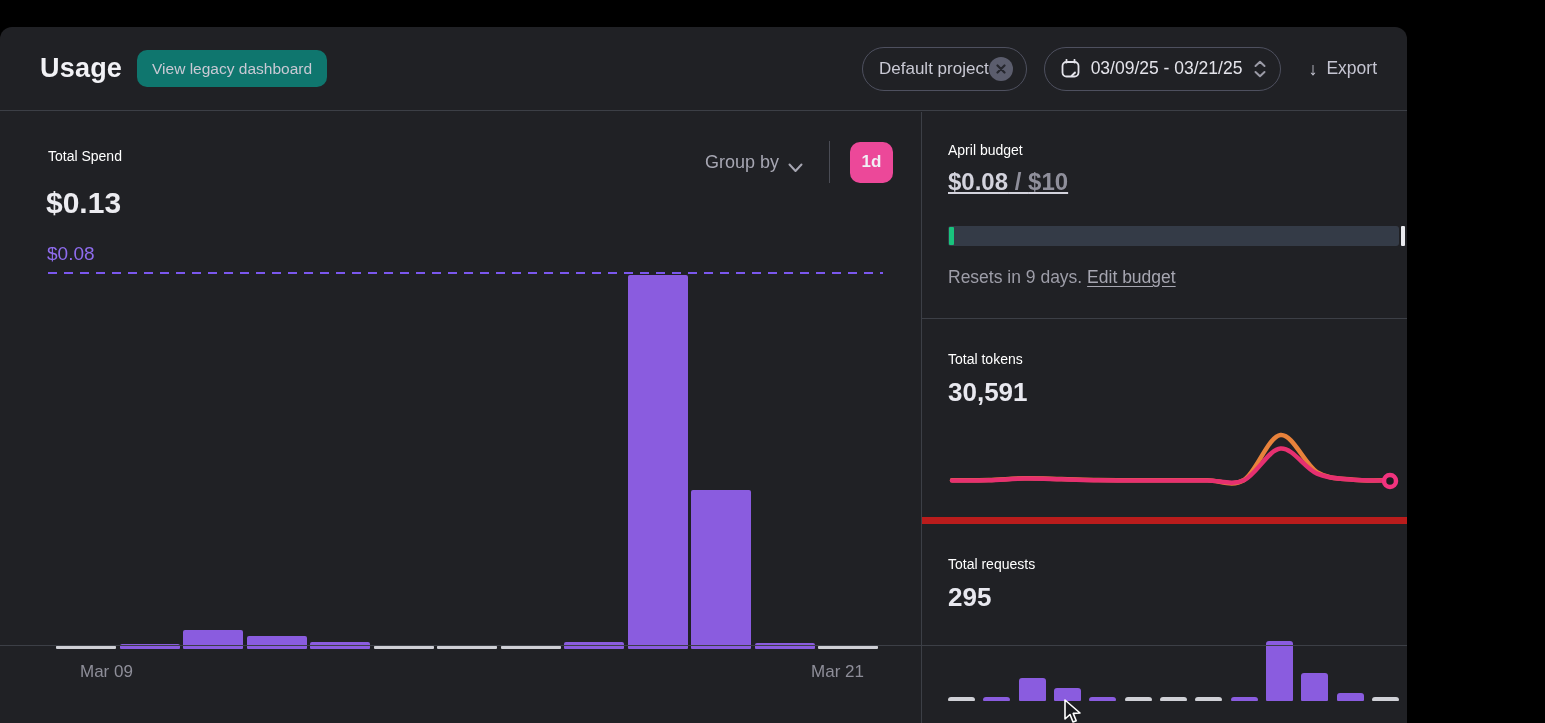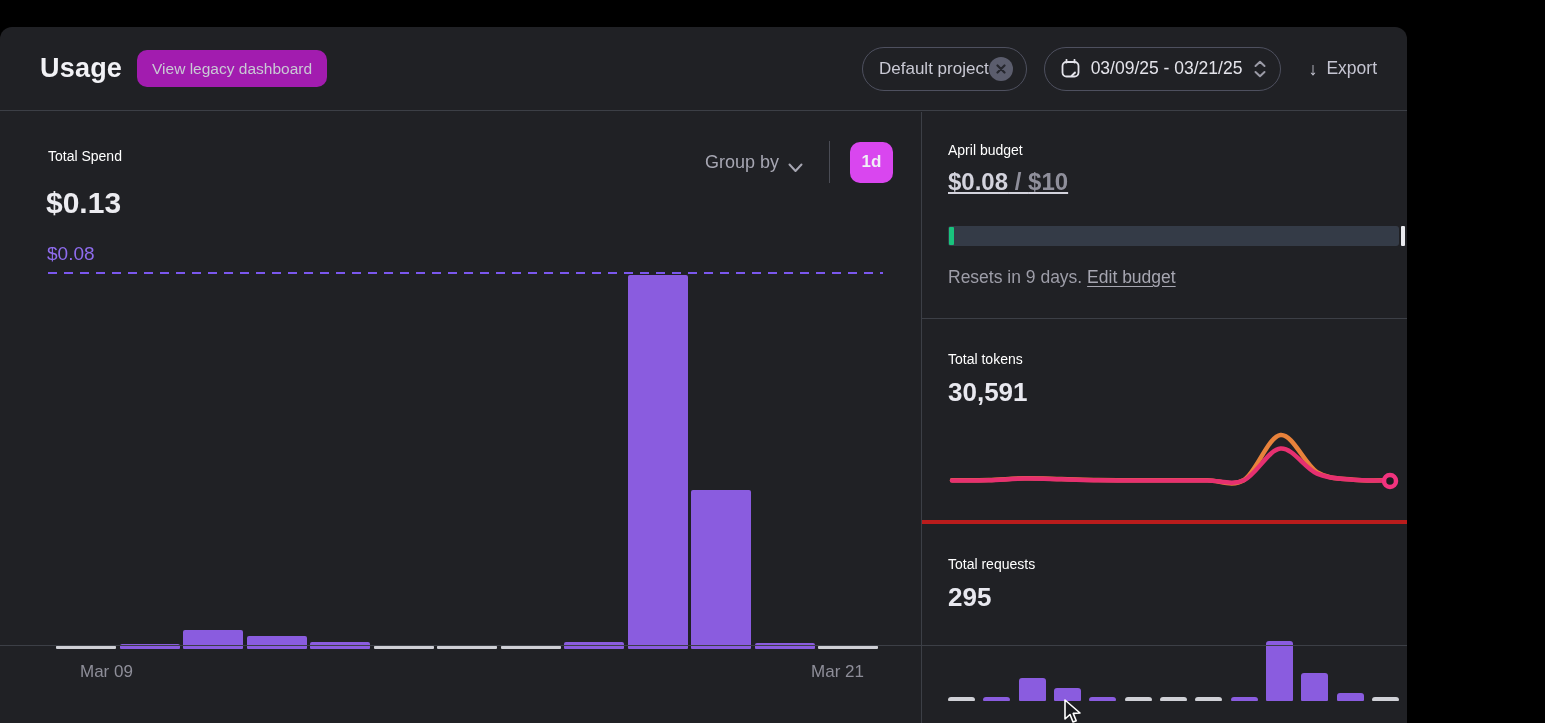--- a/index.html
+++ b/index.html
@@ -12,21 +12,21 @@
   
   .header{
     position:absolute;top:0;left:0;right:0;height:84px;
     border-bottom:1px solid #3c3f46;
     display:flex;align-items:center;justify-content:space-between;
     padding:0 20px 0 40px;
   }
   .h-left{display:flex;align-items:center;gap:15px;}
   .page-title{font-size:27px;font-weight:700;letter-spacing:.2px;color:#f2f2f6;margin:0;}
   .legacy-btn{
-    background:#a21caf;color:#c9c9d4;border:none;border-radius:10px;
+    background:#0f766e;color:#c9c9d4;border:none;border-radius:10px;
     height:37px;padding:0 15px;font-size:15.5px;font-family:inherit;cursor:pointer;
   }
   .h-right{display:flex;align-items:center;gap:17px;}
   .chip{
     display:flex;align-items:center;height:44px;border:1px solid #4e505f;
     border-radius:22px;padding:0 13px 0 16px;font-size:17px;color:#c9c9d4;cursor:pointer;background:transparent;
   }
   .chip.date{color:#e4e4eb;font-size:17.5px;gap:11px;}
   .x-circle{
     width:24px;height:24px;border-radius:50%;background:#5b5d6d;
@@ -48,32 +48,32 @@
   .spend-value{position:absolute;top:74px;left:46px;font-size:30px;font-weight:700;color:#ececf1;}
   .budget-line-label{position:absolute;top:131px;left:47px;font-size:19px;color:#8f6cee;}
   .budget-dash{
     position:absolute;top:160px;left:48px;right:38px;height:2px;
     background:repeating-linear-gradient(90deg,#7b57ee 0 9px,transparent 9px 16px);
   }
   .chart-controls{position:absolute;top:28px;right:28px;height:44px;display:flex;align-items:center;gap:20px;}
   .groupby{display:flex;align-items:flex-end;gap:9px;color:#a6a6b2;font-size:18px;cursor:pointer;background:none;border:none;font-family:inherit;}
   .vsep{width:1px;height:42px;background:#4a4c55;}
   .interval-btn{
-    width:43px;height:41px;border:none;border-radius:10px;background:#d946ef;color:#f0f0f5;
+    width:43px;height:41px;border:none;border-radius:10px;background:#ec4899;color:#f0f0f5;
     font-size:17px;font-weight:700;font-family:inherit;cursor:pointer;
   }
   .bars{position:absolute;left:56px;right:43px;bottom:101px;display:flex;align-items:flex-end;justify-content:space-between;}
   .bar{width:60px;border-radius:2px 2px 1px 1px;}
   .xaxis{position:absolute;top:550px;left:56px;right:43px;display:flex;justify-content:space-between;color:#8e8e99;font-size:17px;}
   .xaxis .first{margin-left:24px;}
   .xaxis .last{margin-right:14px;}
   
   .sec{position:relative;padding-left:26px;}
   .sec1{height:207px;border-bottom:1px solid #3c3f46;}
-  .sec2{height:205px;border-bottom:4px solid #b91c1c;}
+  .sec2{height:205px;border-bottom:7px solid #b91c1c;}
   .sec3{height:206px;}
   .sec .lbl{position:absolute;left:26px;}
   .b-label{top:30px;}
   .b-value{position:absolute;left:26px;top:56px;font-size:24px;font-weight:700;color:#d3d3dd;text-decoration:underline;}
   .b-value .dim{color:#8f8f9b;}
   .progress{position:absolute;left:26px;right:2px;top:114px;height:20px;}
   .progress .track{position:absolute;left:0;right:6px;top:0;bottom:0;background:#343b47;border-radius:3px;}
   .progress .green{position:absolute;left:1px;top:1px;bottom:1px;width:5px;background:#19c37d;border-radius:1px;}
   .progress .cap{position:absolute;right:0;top:0;bottom:0;width:4px;background:#e9eaee;border-radius:1px;}
   .reset-line{position:absolute;left:26px;top:155px;color:#9d9da8;font-size:17.5px;}

